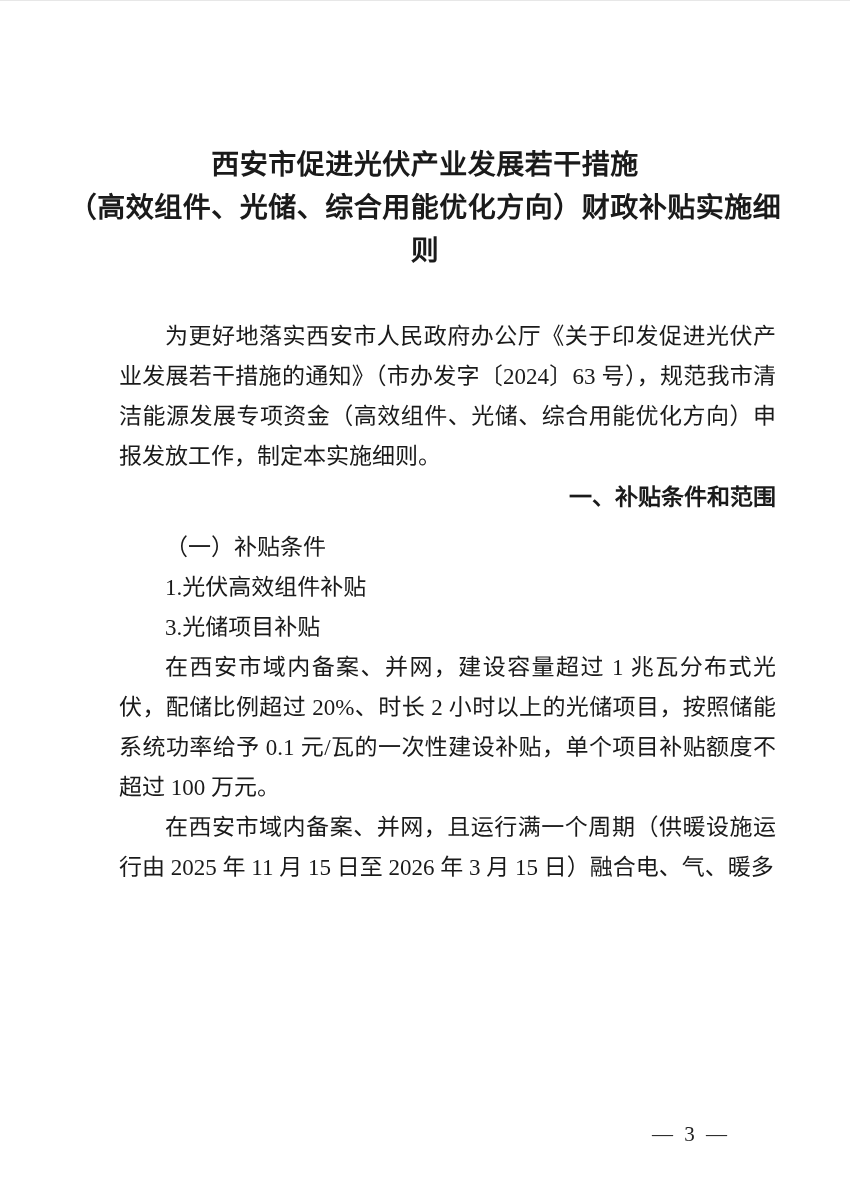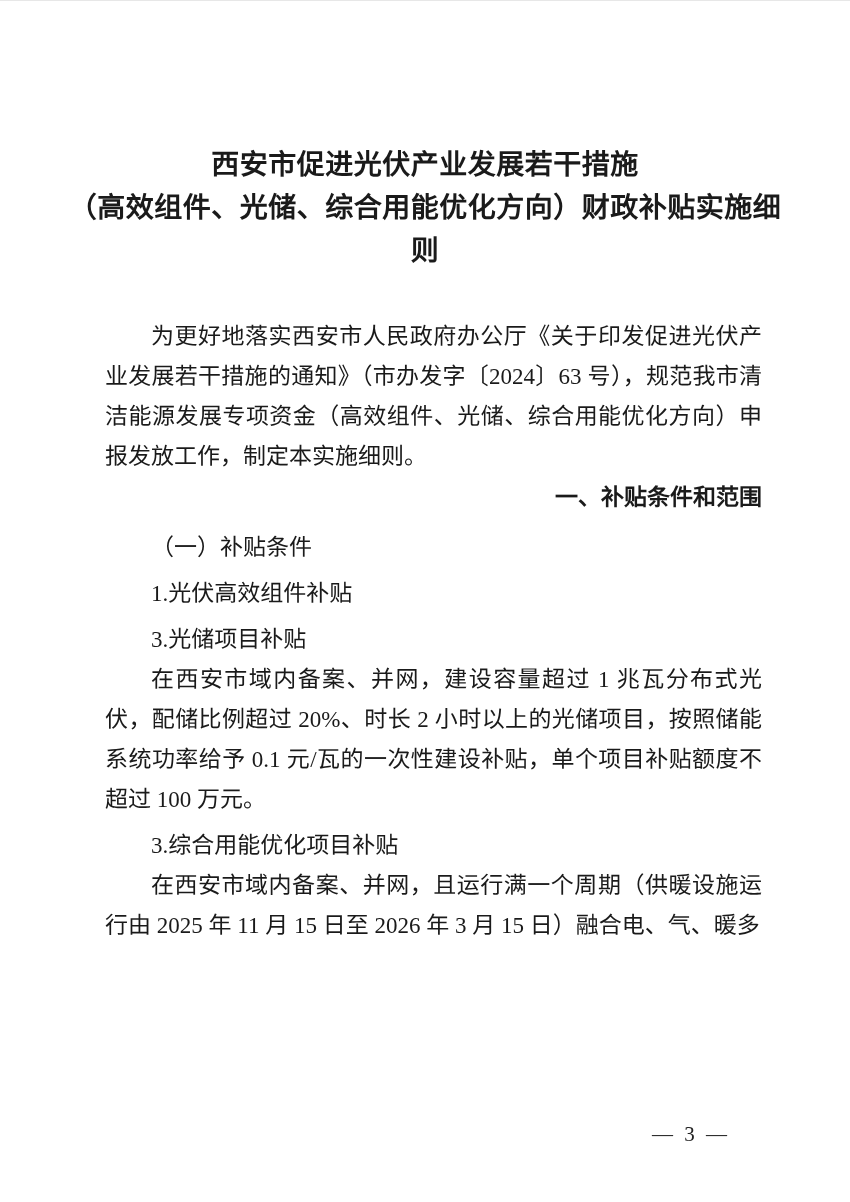--- a/index.html
+++ b/index.html
@@ -34,42 +34,41 @@
     line-height: 43px;
     font-weight: bold;
     letter-spacing: 0.5px;
   }
   .title-line {
     white-space: nowrap;
   }
   .doc-body {
     position: absolute;
     top: 317px;
-    left: 105px;
+    left: 119px;
     width: 657px;
   }
   .para {
     margin: 0;
     font-size: 23px;
     line-height: 40px;
     text-indent: 2em;
     text-align: justify;
   }
   .para.heading1 {
     font-family: "Liberation Sans", "DejaVu Sans", sans-serif;
     font-weight: bold;
     text-align: right;
   }
   .para.heading2 {
     text-align: left;
     margin-top: 11px;
   }
   .para.heading3 {
     text-align: left;
-    margin-top: 6px;
   }
   .page-number {
     position: absolute;
     top: 1121px;
     right: 120px;
     font-size: 21px;
     line-height: 26px;
     letter-spacing: 3px;
     color: #222222;
     white-space: nowrap;
@@ -87,18 +86,17 @@
       <div class="title-line">则</div>
     </div>
 
   <div class="doc-body">
       <p class="para body">为更好地落实西安市人民政府办公厅《关于印发促进光伏产业发展若干措施的通知》（市办发字〔2024〕63 号），规范我市清洁能源发展专项资金（高效组件、光储、综合用能优化方向）申报发放工作，制定本实施细则。</p>
       <p class="para heading1">一、补贴条件和范围</p>
       <p class="para heading2">（一）补贴条件</p>
       <p class="para heading3">1.光伏高效组件补贴</p>
       <p class="para heading3">3.光储项目补贴</p>
       <p class="para body">在西安市域内备案、并网，建设容量超过 1 兆瓦分布式光伏，配储比例超过 20%、时长 2 小时以上的光储项目，按照储能系统功率给予 0.1 元/瓦的一次性建设补贴，单个项目补贴额度不超过 100 万元。</p>
-      <p class="para heading3">3.综合用能优化项目补贴</p>
       <p class="para body">在西安市域内备案、并网，且运行满一个周期（供暖设施运行由 2025 年 11 月 15 日至 2026 年 3 月 15 日）融合电、气、暖多</p>
     </div>
 
   <div class="page-number">— 3 —</div>
 </div>
 
 </body></html>

